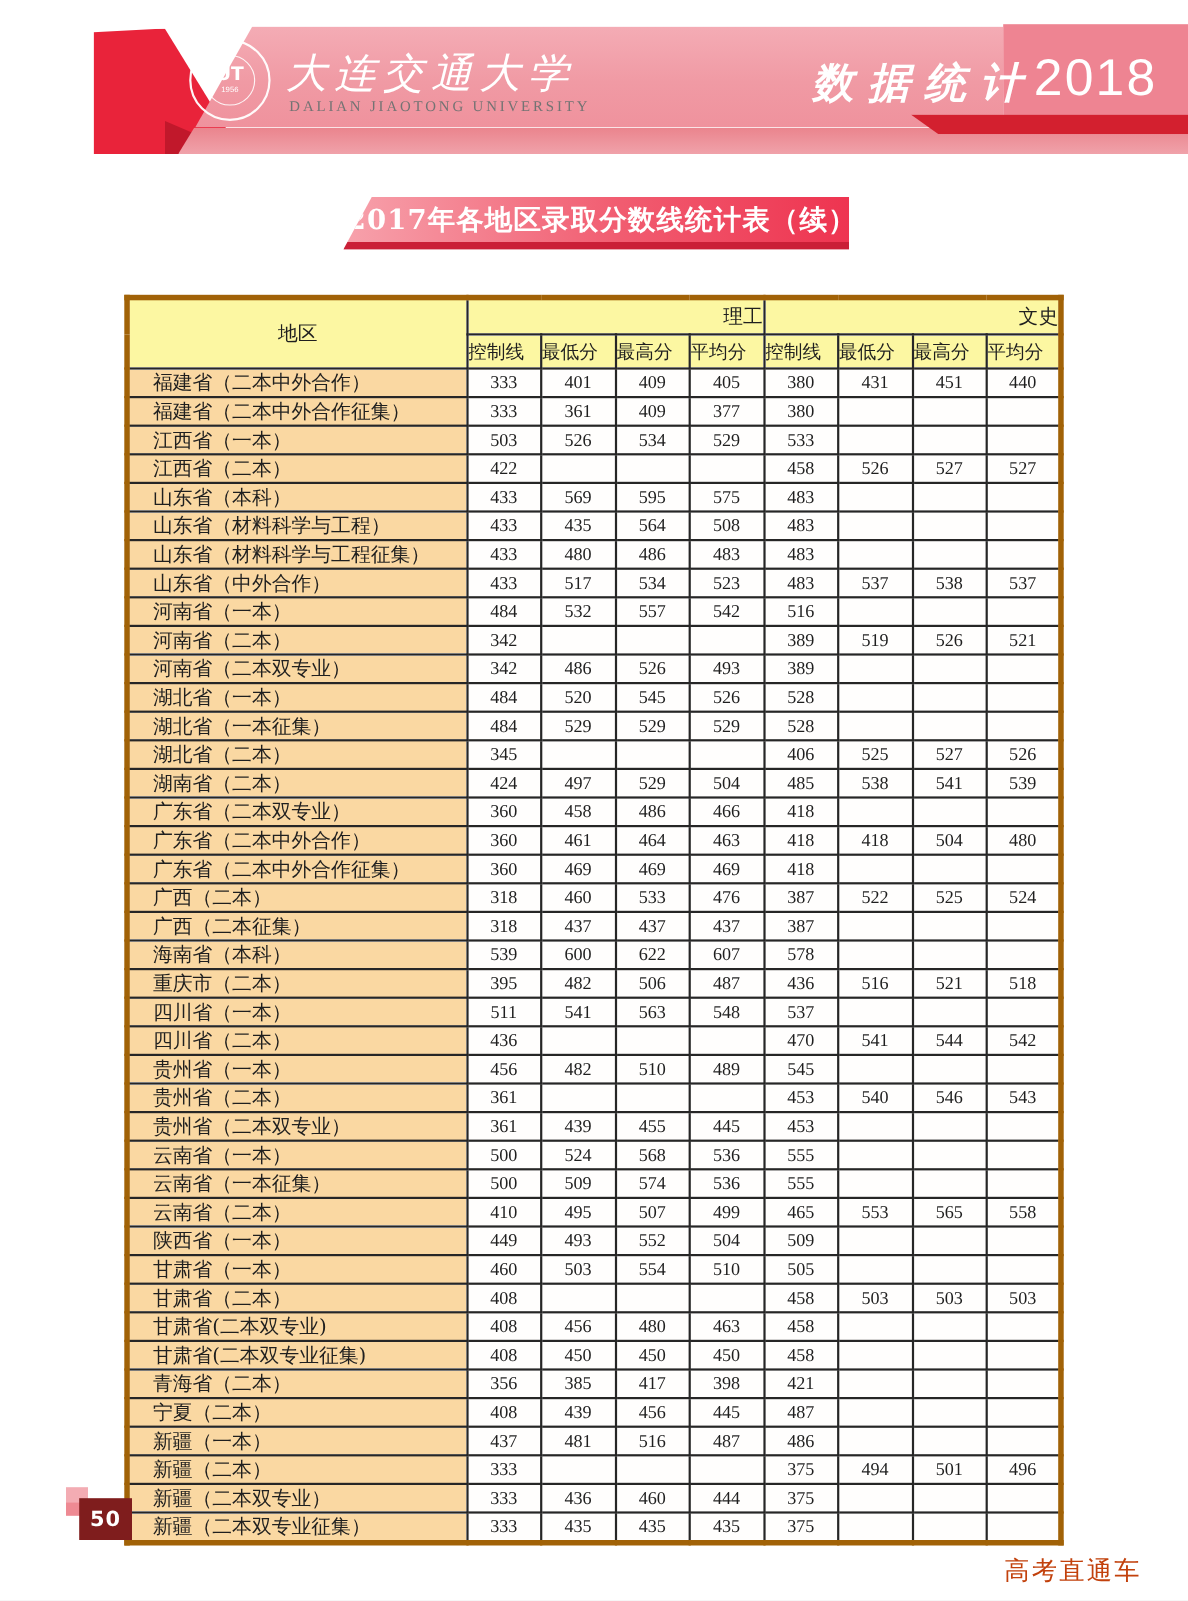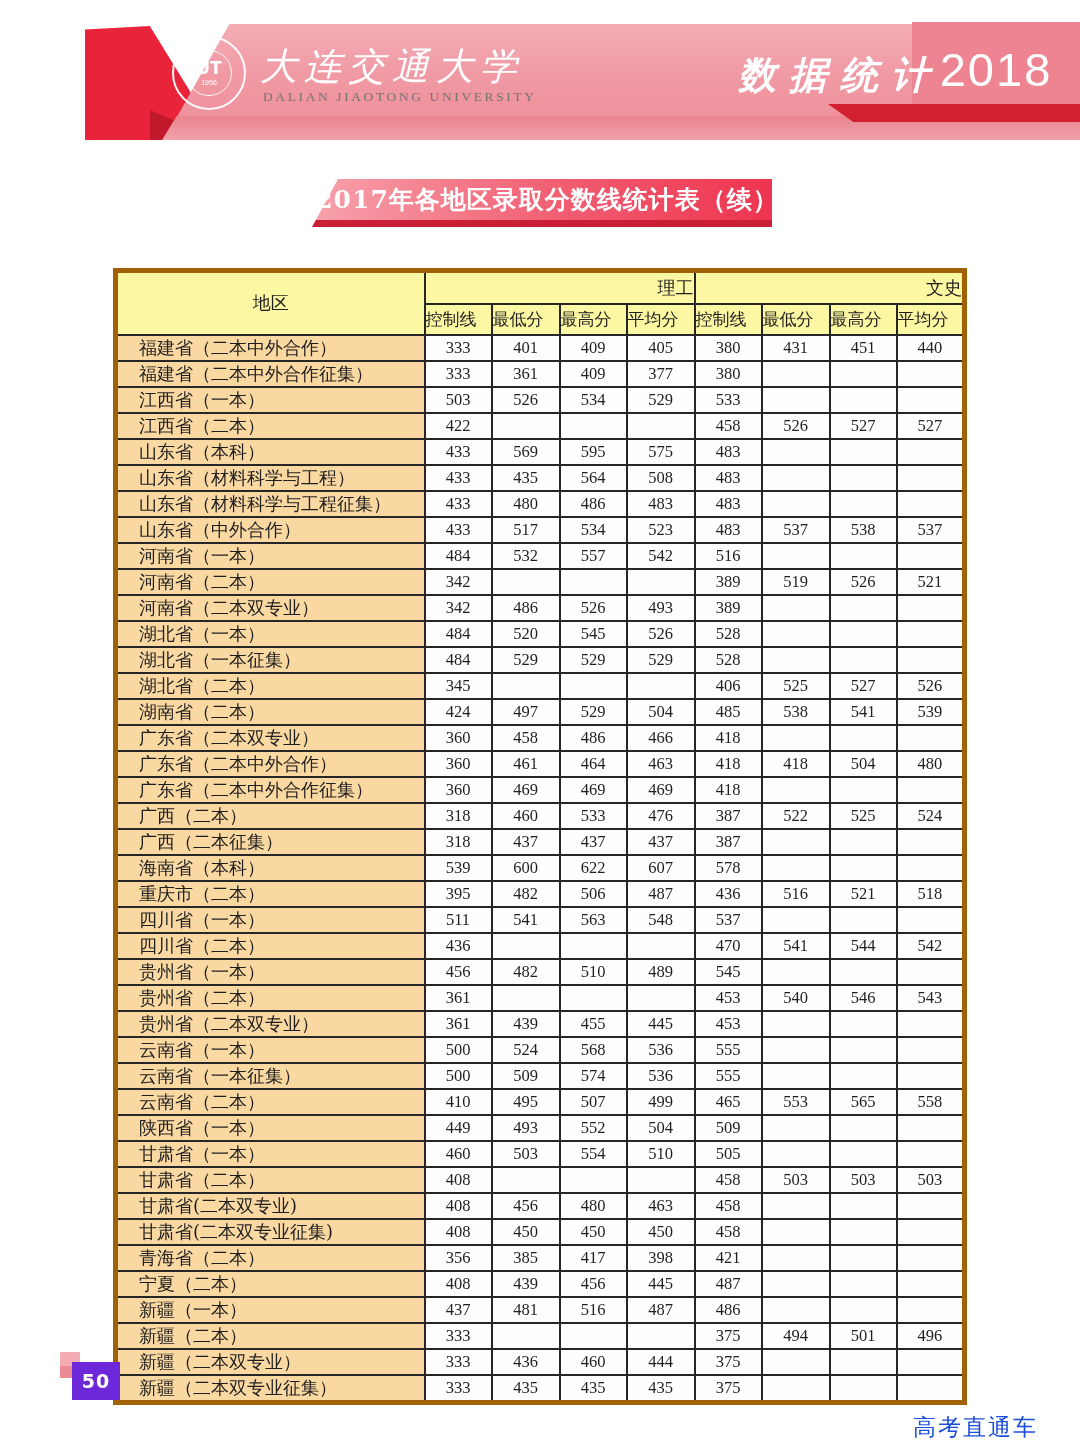--- a/index.html
+++ b/index.html
@@ -63,24 +63,24 @@
   th.region-head { background:#FCF7A2; font-size:18px; text-align:center; }
   td.region { background:#FAD8A2; text-align:left; padding-left:21px; font-size:18px;
     height:23.8px; }
   td.val { background:#fffefd; text-align:center; font-size:16.5px;
     font-family:"Liberation Serif",serif; height:23.8px; }
 
   
   .sq-light { position:absolute; left:60px; top:1352px; width:20px; height:16px; background:#F3ACB3; }
   .sq-mid { position:absolute; left:60px; top:1366px; width:13px; height:12px; background:#EE8A93; }
   .page-badge { position:absolute; left:72px; top:1362px; width:48px; height:38px;
-    background:#6d28d9; display:flex; align-items:center; justify-content:center; }
+    background:#7f1d1d; display:flex; align-items:center; justify-content:center; }
   .page-badge span { color:#fff; font-family:"DejaVu Sans",sans-serif; font-weight:bold;
     font-size:19px; letter-spacing:1px; }
-  .watermark { position:absolute; right:42px; top:1412px; color:#1d4ed8; font-size:23px;
+  .watermark { position:absolute; right:42px; top:1412px; color:#c2410c; font-size:23px;
     font-family:"DejaVu Sans",sans-serif; letter-spacing:2px; }
 </style>
 </head>
 <body>
 
 <div class="page">
 
   <div class="red-wedge"></div>
   <div class="red-fold"></div>
   <div class="slab"></div>

